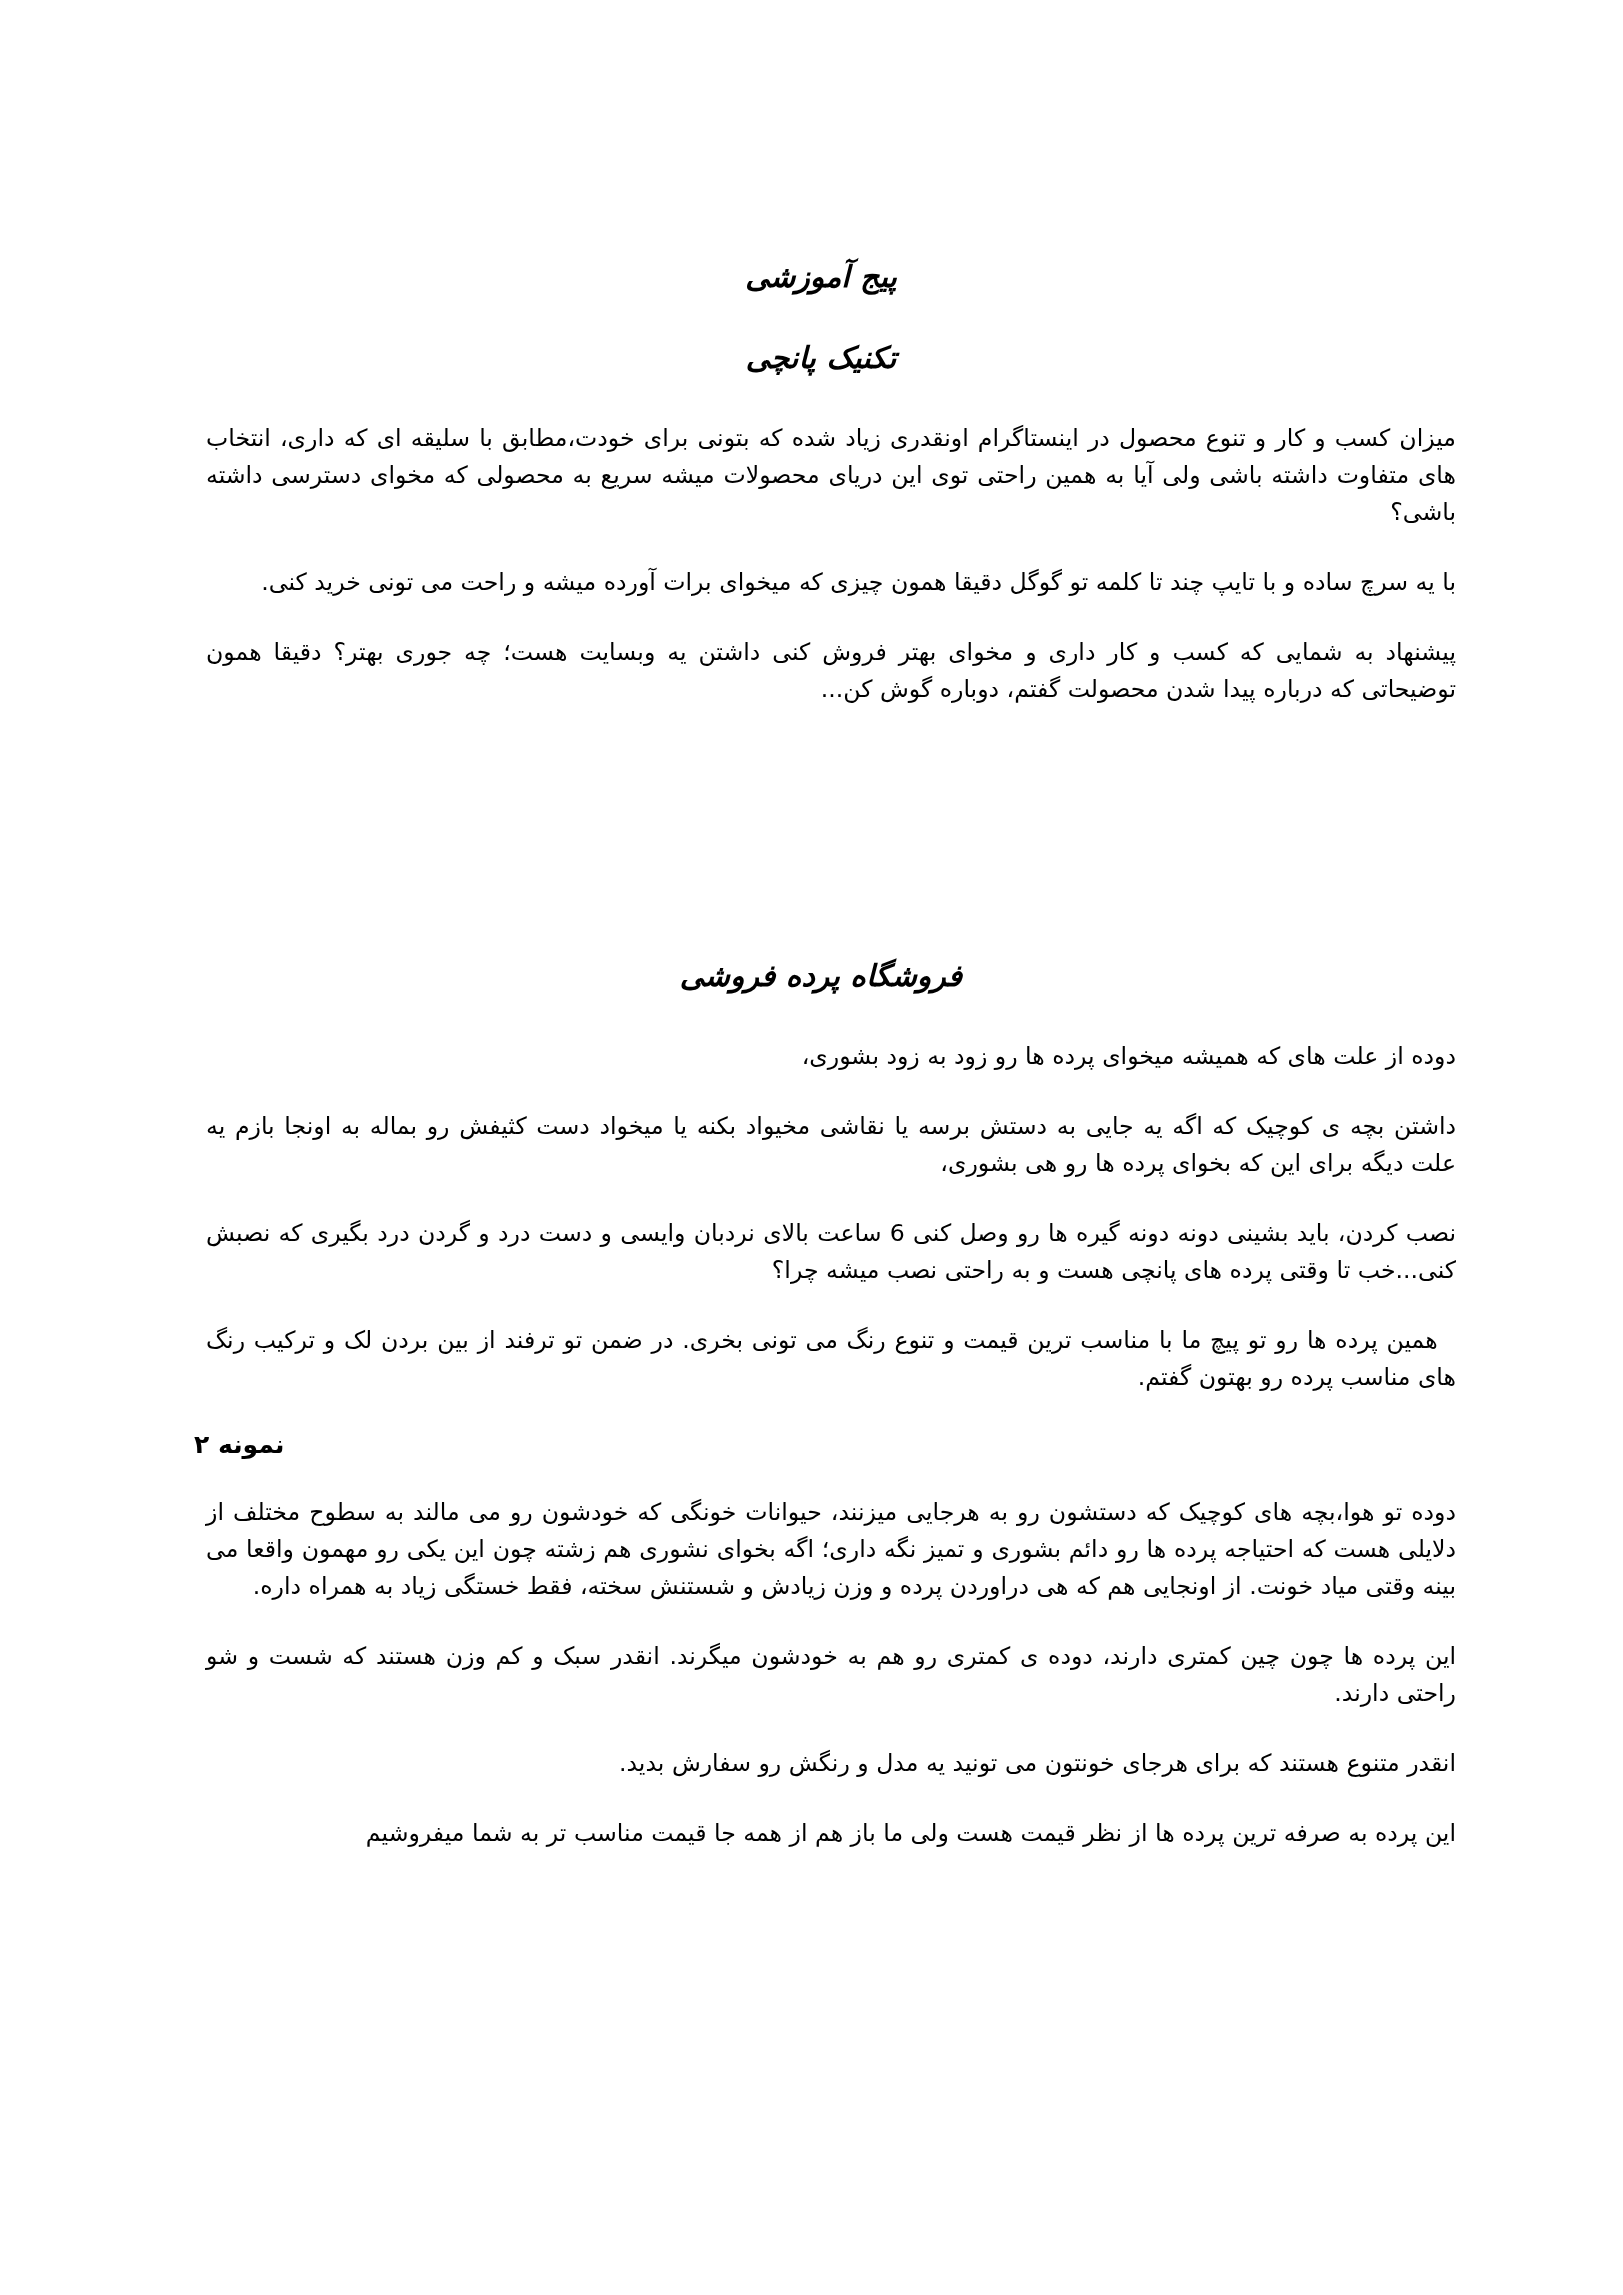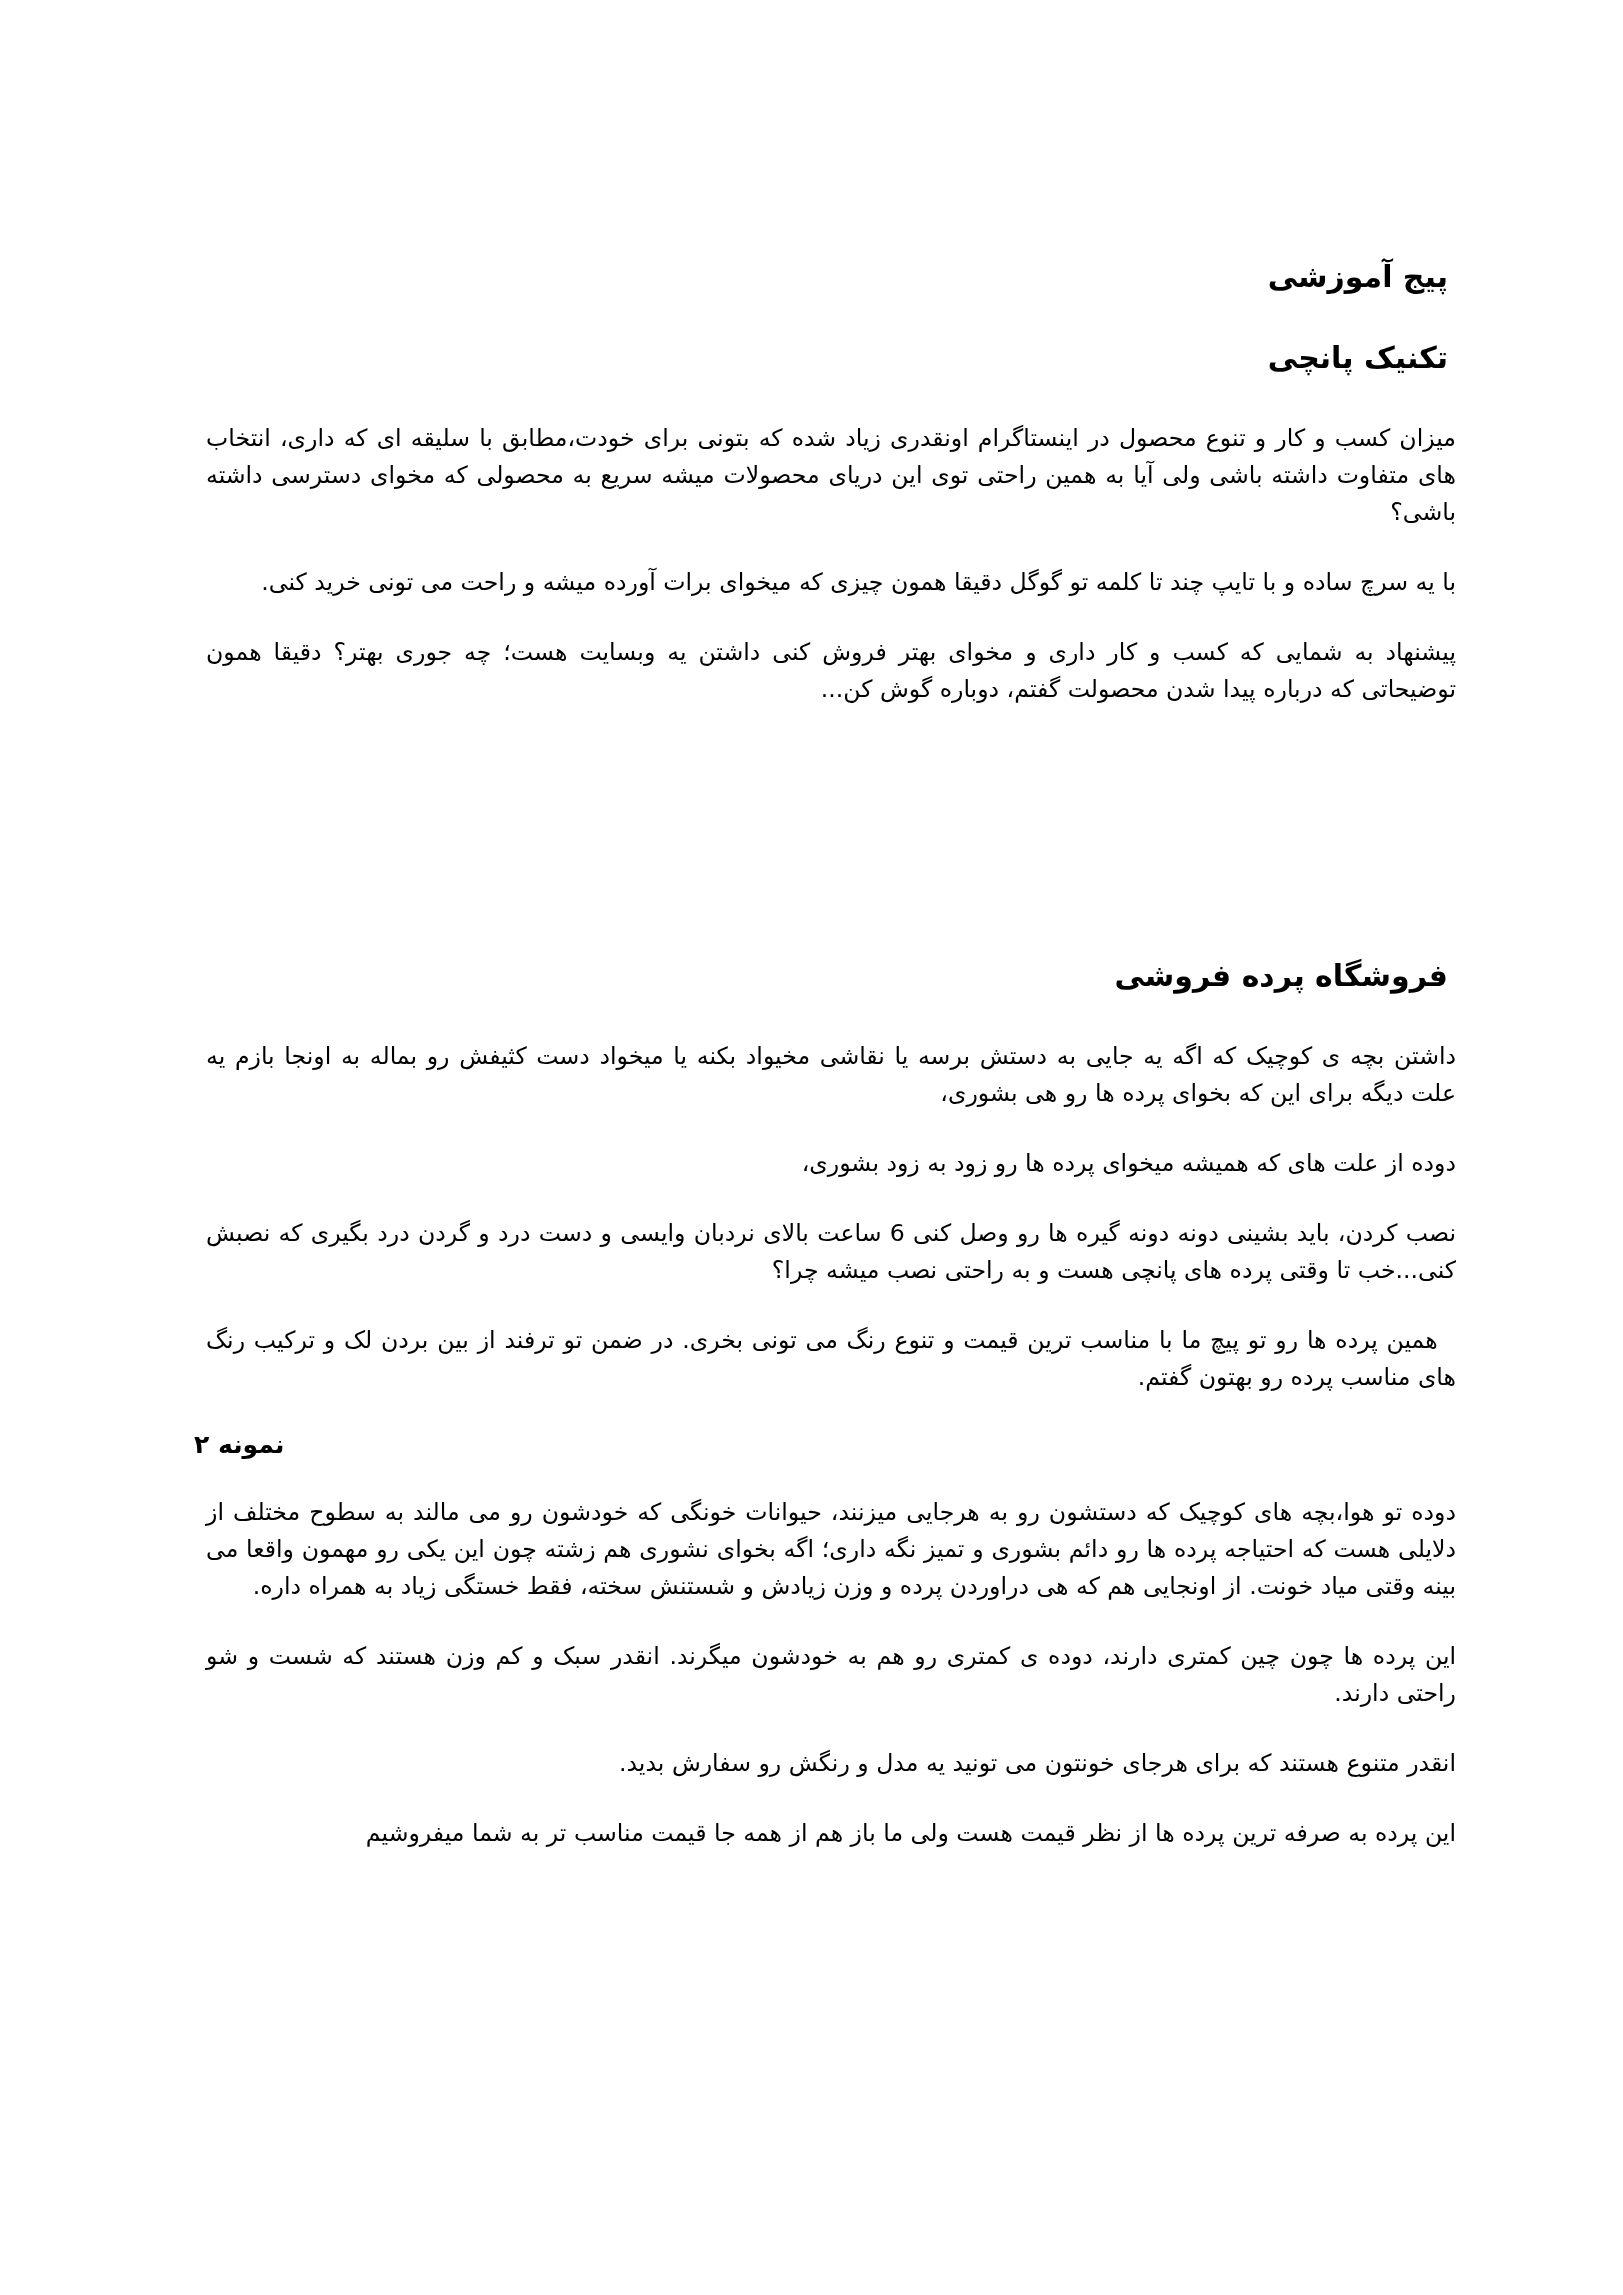--- a/index.html
+++ b/index.html
@@ -18,21 +18,22 @@
     direction: rtl;
     font-family: "DejaVu Sans", sans-serif;
     color: #000000;
     overflow: hidden;
   }
   .h-major {
     font-size: 30px;
     line-height: 38px;
     font-weight: bold;
     margin: 0 8px 43px 0;
-    text-align: right;
+    text-align: center;
+    font-style: italic;
   }
   .h-minor {
     font-size: 25px;
     line-height: 31px;
     font-weight: bold;
     margin: 0 0 34px 0;
     text-align: left;
   }
   .para {
     font-size: 23.6px;
@@ -61,23 +62,23 @@
 
   <p class="para">با یه سرچ ساده و با تایپ چند تا کلمه تو گوگل دقیقا همون چیزی که میخوای برات آورده میشه و راحت می تونی خرید کنی.</p>
 
   <p class="para">پیشنهاد به شمایی که کسب و کار داری و مخوای بهتر فروش کنی داشتن یه وبسایت هست؛ چه جوری بهتر؟ دقیقا همون توضیحاتی که درباره پیدا شدن محصولت گفتم، دوباره گوش کن...</p>
 
   <div class="section-gap"></div>
 
   <div class="h-major">فروشگاه پرده فروشی</div>
 
 
+  <p class="para">دوده از علت های که همیشه میخوای پرده ها رو زود به زود بشوری،</p>
+
   <p class="para">داشتن بچه ی کوچیک که اگه یه جایی به دستش برسه یا نقاشی مخیواد بکنه یا میخواد دست کثیفش رو بماله به اونجا بازم یه علت دیگه برای این که بخوای پرده ها رو هی بشوری،</p>
-
-  <p class="para">دوده از علت های که همیشه میخوای پرده ها رو زود به زود بشوری،</p>
 
   <p class="para">نصب کردن، باید بشینی دونه دونه گیره ها رو وصل کنی 6 ساعت بالای نردبان وایسی و دست درد و گردن درد بگیری که نصبش کنی...خب تا وقتی پرده های پانچی هست و به راحتی نصب میشه چرا؟</p>
 
   <p class="para indented">همین پرده ها رو تو پیچ ما با مناسب ترین قیمت و تنوع رنگ می تونی بخری. در ضمن تو ترفند از بین بردن لک و ترکیب رنگ های مناسب پرده رو بهتون گفتم.</p>
 
   <div class="h-minor">نمونه ۲</div>
 
 
   <p class="para">دوده تو هوا،بچه های کوچیک که دستشون رو به هرجایی میزنند، حیوانات خونگی که خودشون رو می مالند به سطوح مختلف از دلایلی هست که احتیاجه پرده ها رو دائم بشوری و تمیز نگه داری؛ اگه بخوای نشوری هم زشته چون این یکی رو مهمون واقعا می بینه وقتی میاد خونت. از اونجایی هم که هی دراوردن پرده و وزن زیادش و شستنش سخته، فقط خستگی زیاد به همراه داره.</p>
 

